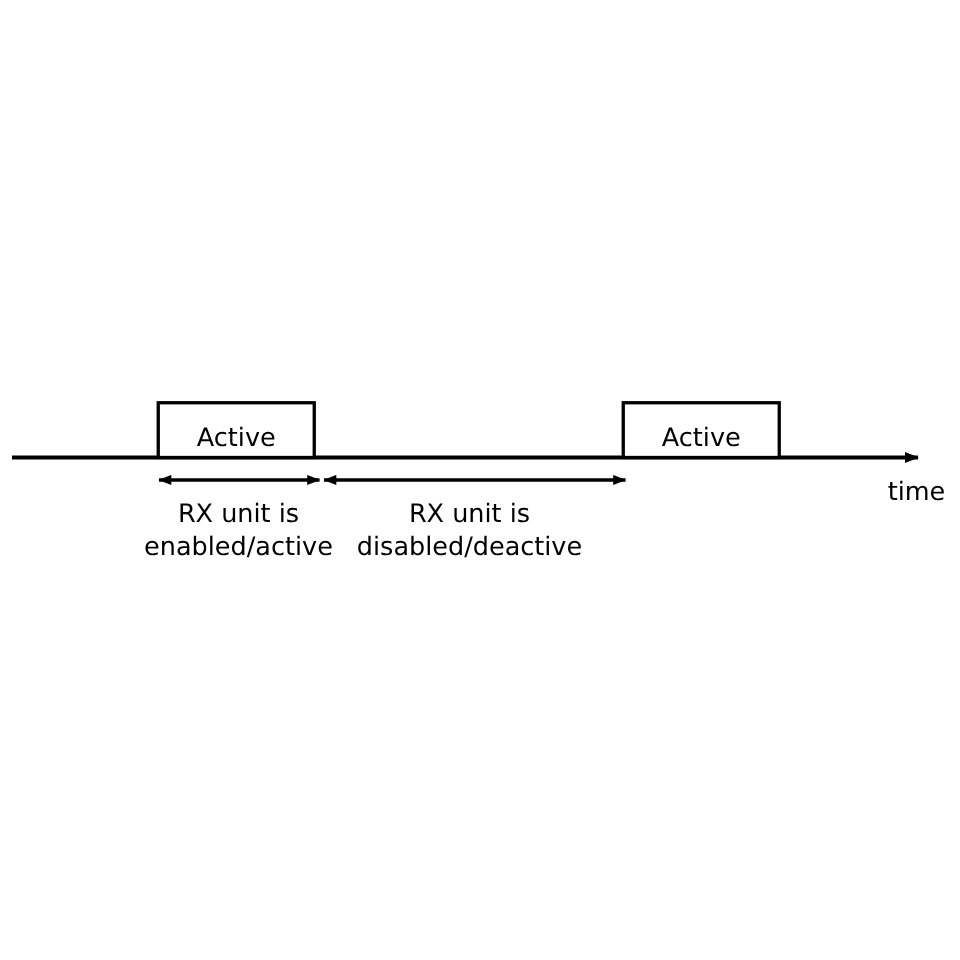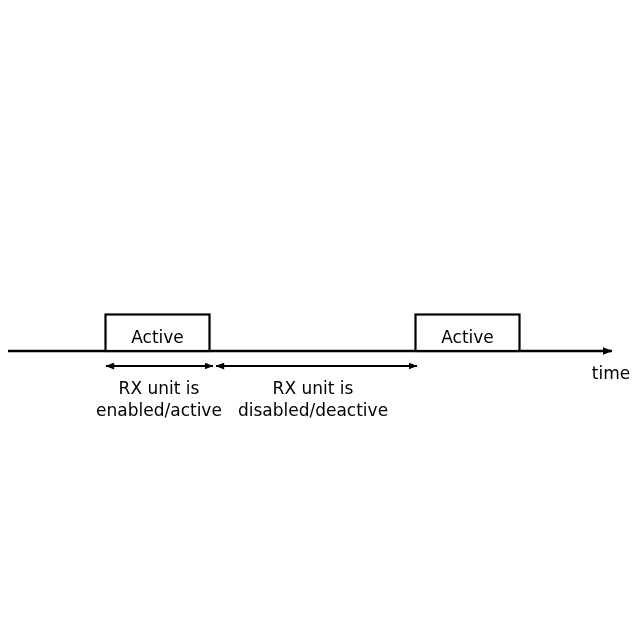--- a/index.html
+++ b/index.html
@@ -10,21 +10,20 @@
   }
   body {
     font-family: "DejaVu Sans", "Liberation Sans", sans-serif;
   }
   #canvas {
     position: relative;
     width: 640px;
     height: 460px;
     background: #ffffff;
     overflow: hidden;
-    margin-top: 46px;
   }
   #diagram-svg {
     position: absolute;
     left: 0;
     top: 0;
     width: 640px;
     height: 640px;
     display: block;
   }
   .svg-text {

